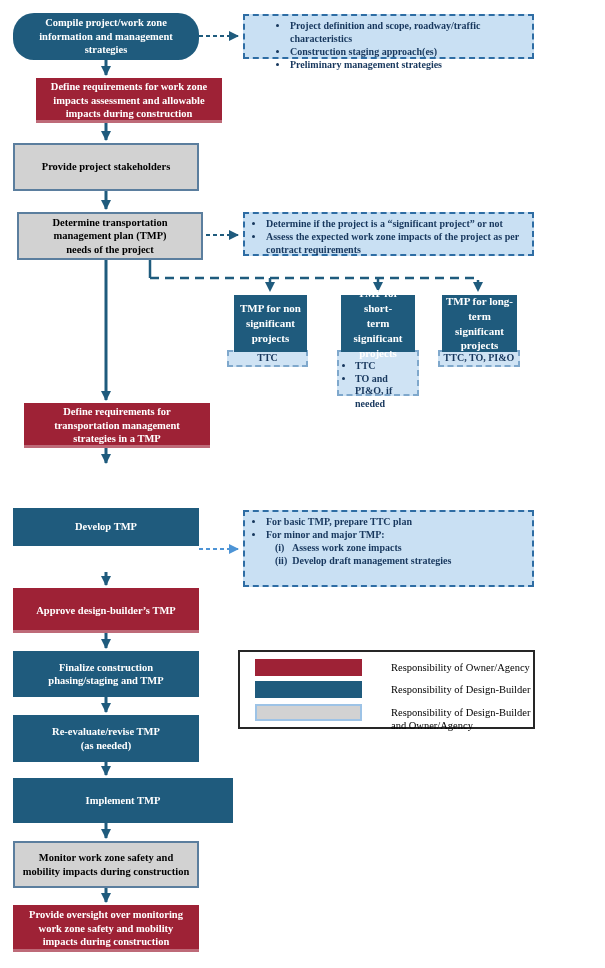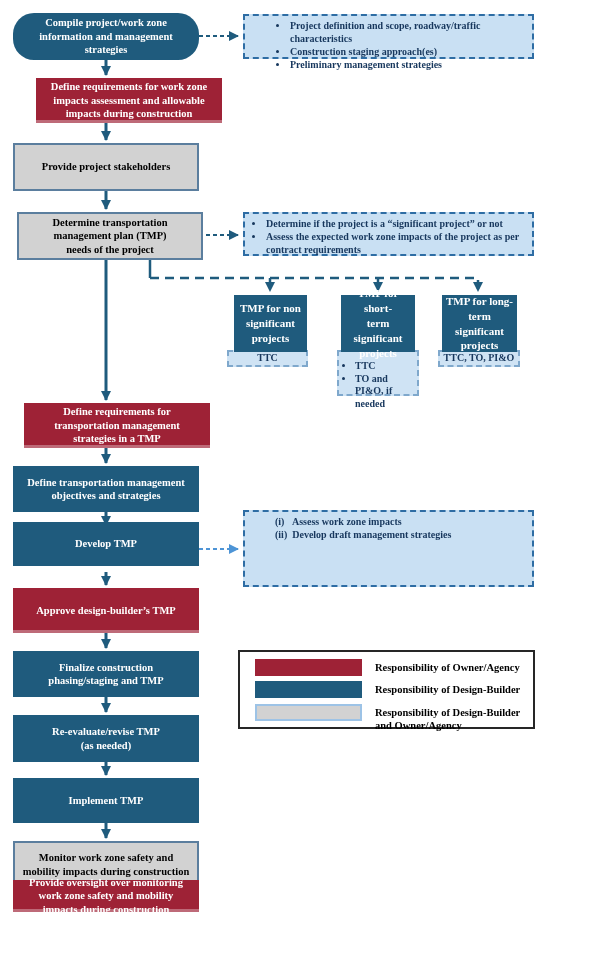--- a/index.html
+++ b/index.html
@@ -49,21 +49,21 @@
   .legend {
     position:absolute; box-sizing:border-box; background:#ffffff;
     border:2px solid #262626;
   }
   .legend-row { position:absolute; left:15px; display:flex; align-items:flex-start; }
   .legend-swatch { width:107px; height:17px; flex:0 0 107px; box-sizing:border-box; }
   .legend-swatch.owner  { background:#9E2236; }
   .legend-swatch.design { background:#1F5B7D; }
   .legend-swatch.shared { background:#D2D2D2; border:2px solid #9DC3E6; }
   .legend-label {
-    margin-left:13px; font-weight:bold; font-size:10.5px; line-height:1.25;
+    margin-left:29px; font-weight:normal; font-size:10.5px; line-height:1.25;
     color:#000; white-space:pre; padding-top:2px;
   }
 </style>
 </head>
 <body>
 
 <div id="canvas">
 
   <svg class="wires" width="605" height="968" viewBox="0 0 605 968">
     <defs>
@@ -110,51 +110,53 @@
   <div class="box owner" style="left:13px; top:78px;  width:186px; height:45px;margin-left:23px;">Define requirements for work zone
 impacts assessment and allowable
 impacts during construction</div>
   <div class="box shared" style="left:13px; top:143px; width:186px; height:48px;">Provide project stakeholders</div>
   <div class="box shared" style="left:17px; top:212px; width:186px; height:48px;">Determine transportation
 management plan (TMP)
 needs of the project</div>
   <div class="box owner" style="left:13px; top:403px; width:186px; height:45px;margin-left:11px;">Define requirements for
 transportation management
 strategies in a TMP</div>
-  <div class="box design" style="left:13px; top:466px; width:186px; height:46px;">Define transportation management
-objectives and strategies</div>
-  <div class="box design" style="left:13px; top:522px; width:186px; height:44px;">Develop TMP</div>
+  <div class="box design" style="left:13px; top:508px; width:186px; height:38px;">Develop TMP</div>
   <div class="box owner" style="left:13px; top:588px; width:186px; height:45px;">Approve design-builder’s TMP</div>
   <div class="box design" style="left:13px; top:651px; width:186px; height:46px;">Finalize construction
 phasing/staging and TMP</div>
   <div class="box design" style="left:13px; top:715px; width:186px; height:47px;">Re-evaluate/revise TMP
 (as needed)</div>
-  <div class="box design" style="left:13px; top:778px; width:186px; height:45px;">Implement TMP</div>
+  <div class="box design" style="left:13px; top:778px; width:220px; height:45px;">Implement TMP</div>
   <div class="box shared" style="left:13px; top:841px; width:186px; height:47px;">Monitor work zone safety and
 mobility impacts during construction</div>
-  <div class="box owner" style="left:13px; top:880px; width:186px; height:32px;">Provide oversight over monitoring
+  <div class="box owner" style="left:13px; top:905px; width:186px; height:47px;">Provide oversight over monitoring
 work zone safety and mobility
 impacts during construction</div>
 
   <div class="callout" style="left:243px; top:14px; width:291px; height:45px;padding-left:28px;">
     <ul>
       <li>Project definition and scope, roadway/traffic characteristics</li>
       <li>Construction staging approach(es)</li>
       <li>Preliminary management strategies</li>
     </ul>
   </div>
 
   <div class="callout" style="left:243px; top:212px; width:291px; height:44px;">
     <ul>
       <li>Determine if the project is a “significant project” or not</li>
       <li>Assess the expected work zone impacts of the project as per contract requirements</li>
     </ul>
   </div>
 
   <div class="callout" style="left:243px; top:510px; width:291px; height:77px;">
+    <ul>
+      <li>For basic TMP, prepare TTC plan</li>
+      <li>For minor and major TMP:</li>
+    </ul>
     <div class="steps">
       <div>(i)&nbsp;&nbsp;&nbsp;Assess work zone impacts</div>
       <div>(ii)&nbsp;&nbsp;Develop draft management strategies</div>
     </div>
   </div>
 
   <div class="branch-note" style="left:227px; top:350px; width:81px; height:17px;">
     <span>TTC</span>
   </div>
   <div class="branch-box" style="left:234px; top:295px; width:73px; height:57px;">TMP for non

